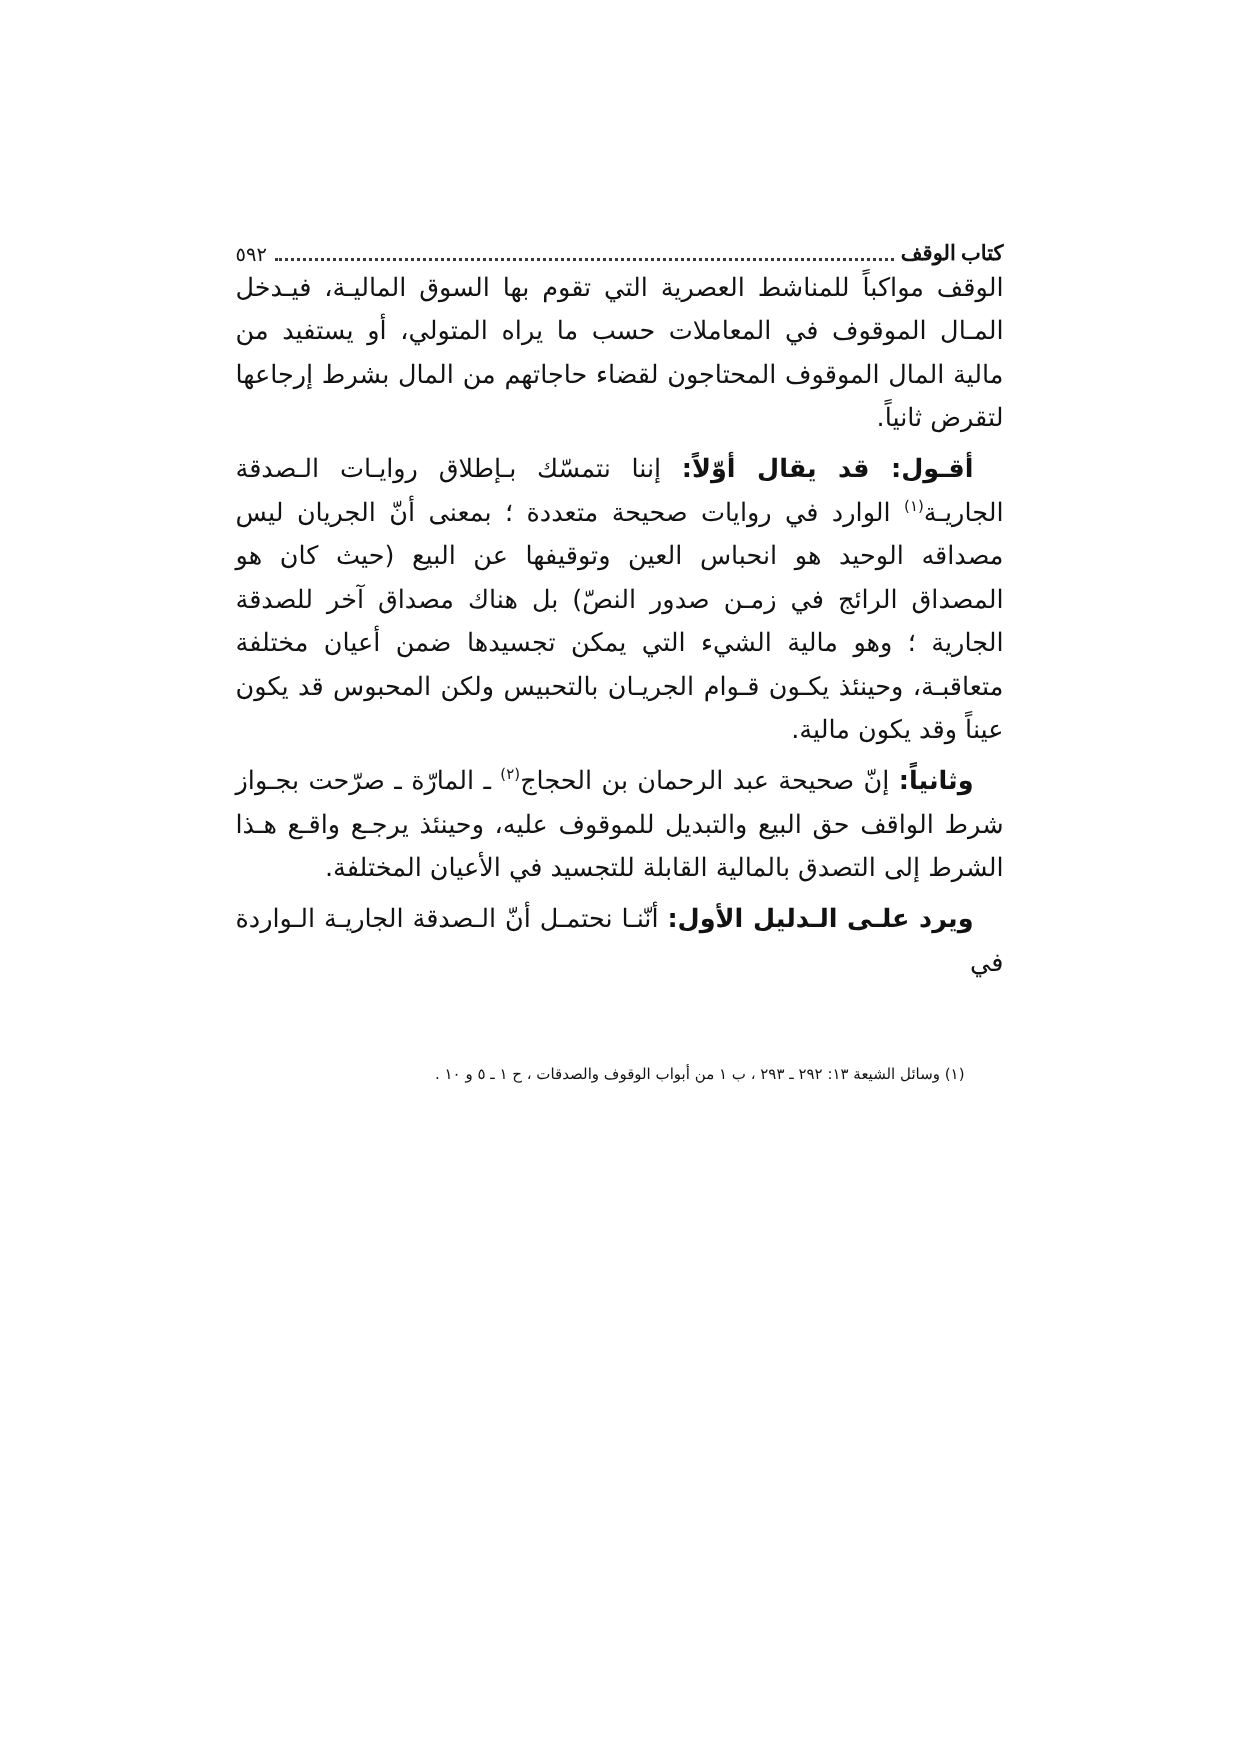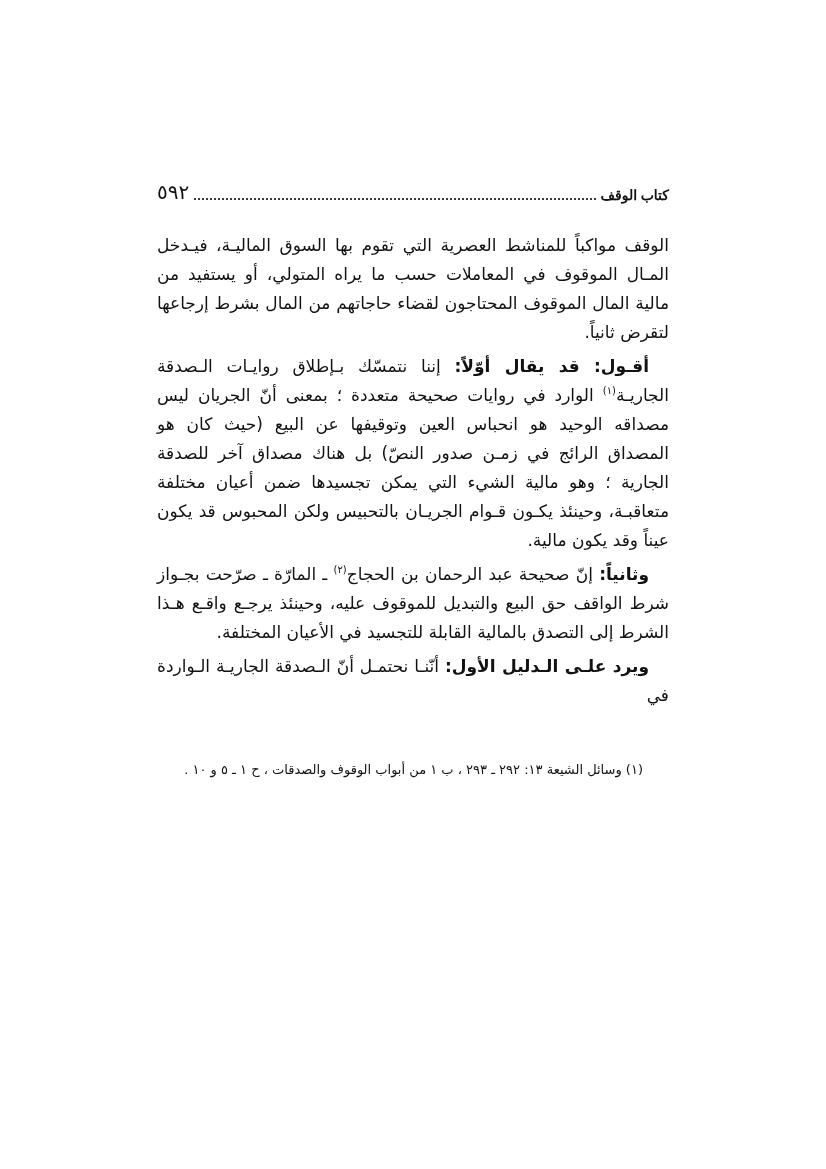--- a/index.html
+++ b/index.html
@@ -35,26 +35,24 @@
     font-family: Liberation Serif, serif;
   }
   .running-head .leader {
     flex: 1;
     border-bottom: 2px dotted #3a3a3a;
     margin: 0 5px 4px 5px;
     height: 1px;
   }
   .running-head .pagenum {
     white-space: nowrap;
-    font-size: 20px;
-    margin-top: 20px;
+    font-size: 13px;
   }
   
   .body {
-    margin-top: 27px;
     font-size: 17px;
     line-height: 29px;
     text-align: justify;
   }
   p.para {
     margin: 0 0 5px 0;
   }
   p.para.indent {
     text-indent: 20px;
   }
@@ -66,21 +64,21 @@
   }
   sup.fn-mark {
     font-size: 10px;
     line-height: 0;
     vertical-align: super;
   }
   
   .footnotes {
     margin-top: 46px;
     padding-right: 26px;
-    font-size: 13px;
+    font-size: 10px;
     line-height: 28px;
   }
   p.footnote {
     margin: 0;
     text-align: right;
   }
 </style>
 </head>
 <body>
 

